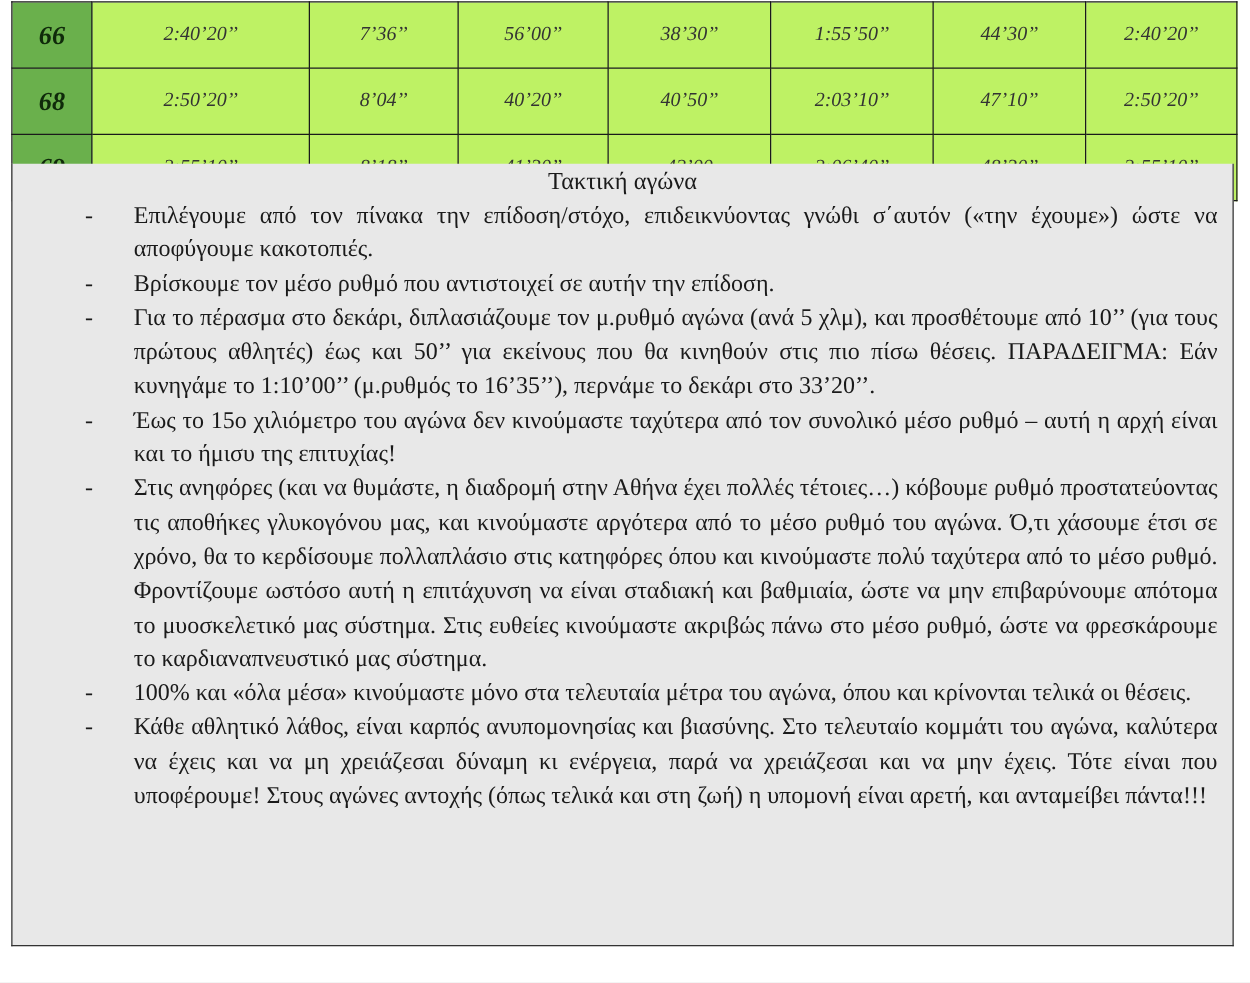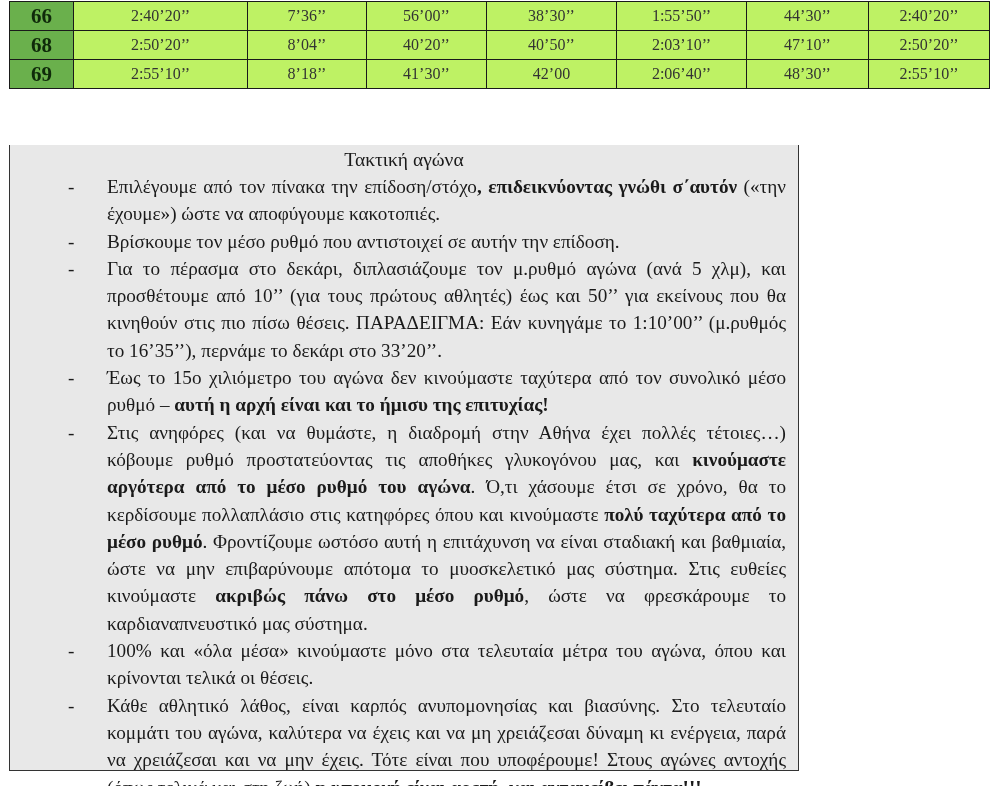--- a/index.html
+++ b/index.html
@@ -5,45 +5,45 @@
   html, body { margin: 0; padding: 0; }
   body {
     width: 1000px; height: 786px; background: #ffffff; position: relative; overflow: hidden;
     font-family: "Liberation Serif", "DejaVu Serif", serif; color: #1a1a1a;
   }
   .pace-table {
     position: absolute; left: 9px; top: 1px;
     border-collapse: collapse; table-layout: fixed;
   }
   .pace-table td {
-    border: 1.5px solid #1a1a1a; padding: 0; height: 28px;
+    border: 1.5px solid #1a1a1a; padding: 12px; height: 28px;
     text-align: center; vertical-align: middle;
-    font-size: 16px; color: #333;
+    font-size: 16px; color: #333; font-style: italic;
   }
   .pace-table td.km {
     background: #6ab04c; color: #0f2a0a; font-weight: bold; font-size: 21px;
   }
   .pace-table td.val { background: #bef264; }
   .tactics-box {
-    position: absolute; left: 9px; top: 145px; width: 790px; height: 626px;
+    position: absolute; left: 9px; top: 131px; width: 978px; height: 626px;
     border: 1.5px solid #333; border-top: none; background: #e8e8e8;
     box-sizing: border-box;
   }
   .tactics-title {
     text-align: center; font-size: 19.5px; margin-top: 2px; height: 26px; line-height: 26px;
   }
   .tactics-list { list-style: none; margin: 0; padding: 0; }
   .tactics-item {
     position: relative; padding-left: 97px; padding-right: 12px;
     font-size: 19.2px; line-height: 27.3px; text-align: justify;
   }
   .tactics-item .dash {
     position: absolute; left: 58px; top: 0;
   }
-  .tactics-item b { font-weight: bold; margin-top: 41px; }
+  .tactics-item b { font-weight: normal; margin-top: 41px; }
 </style>
 </head>
 <body>
 
 <table class="pace-table">
   <colgroup>
     <col style="width:64px">
       <col style="width:174px">
       <col style="width:119px">
       <col style="width:120px">

